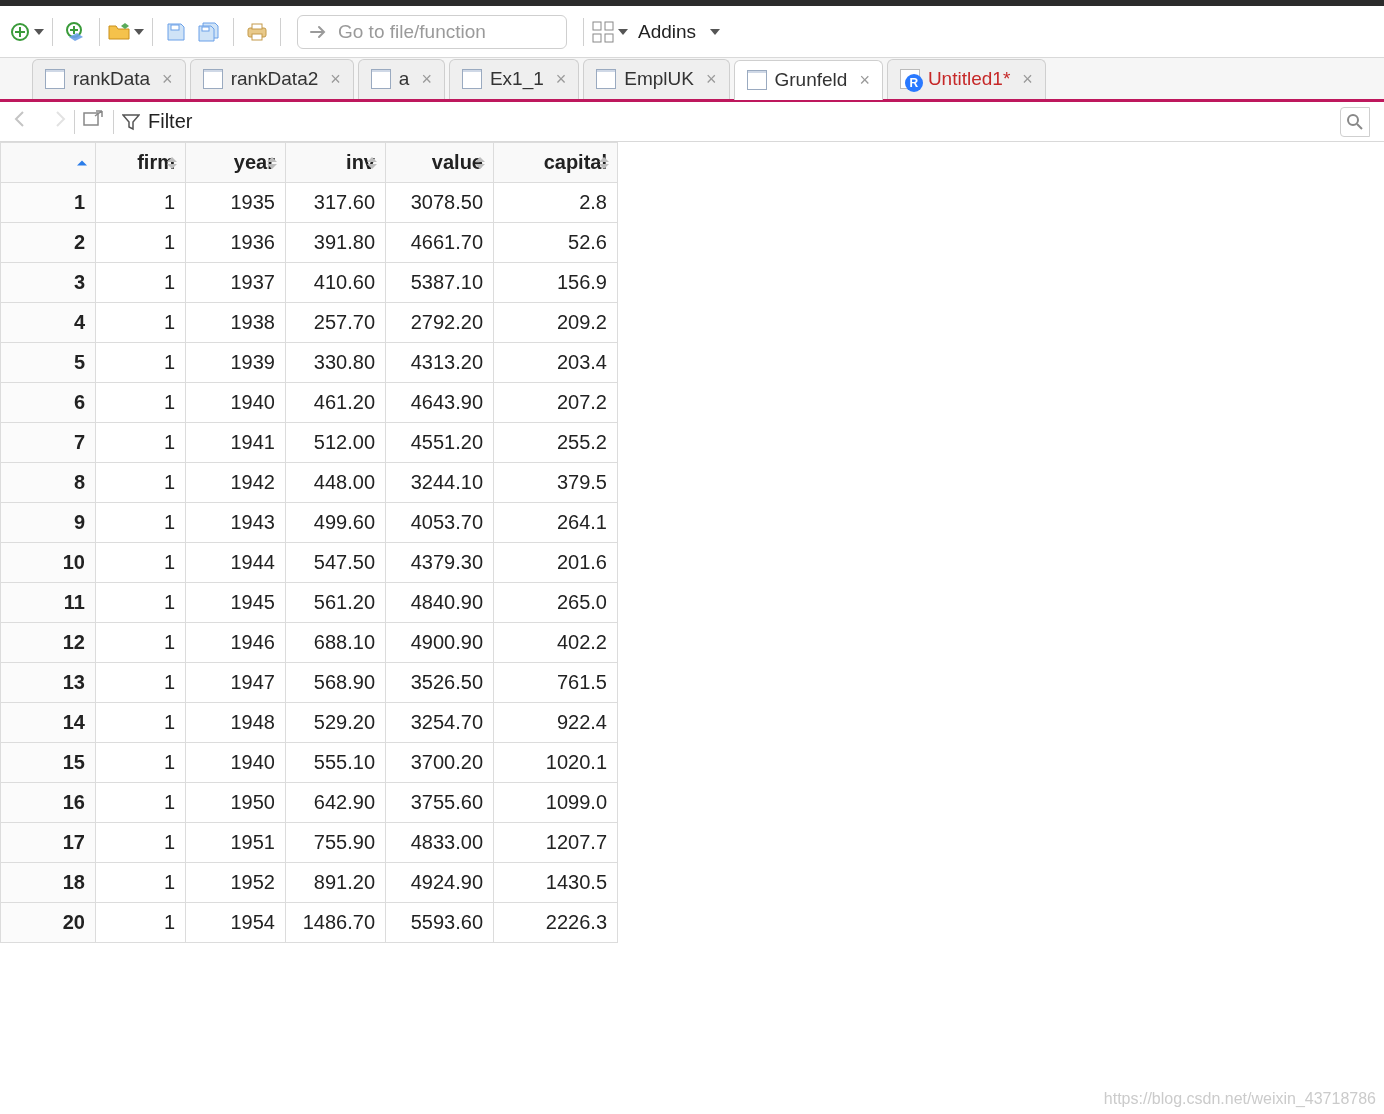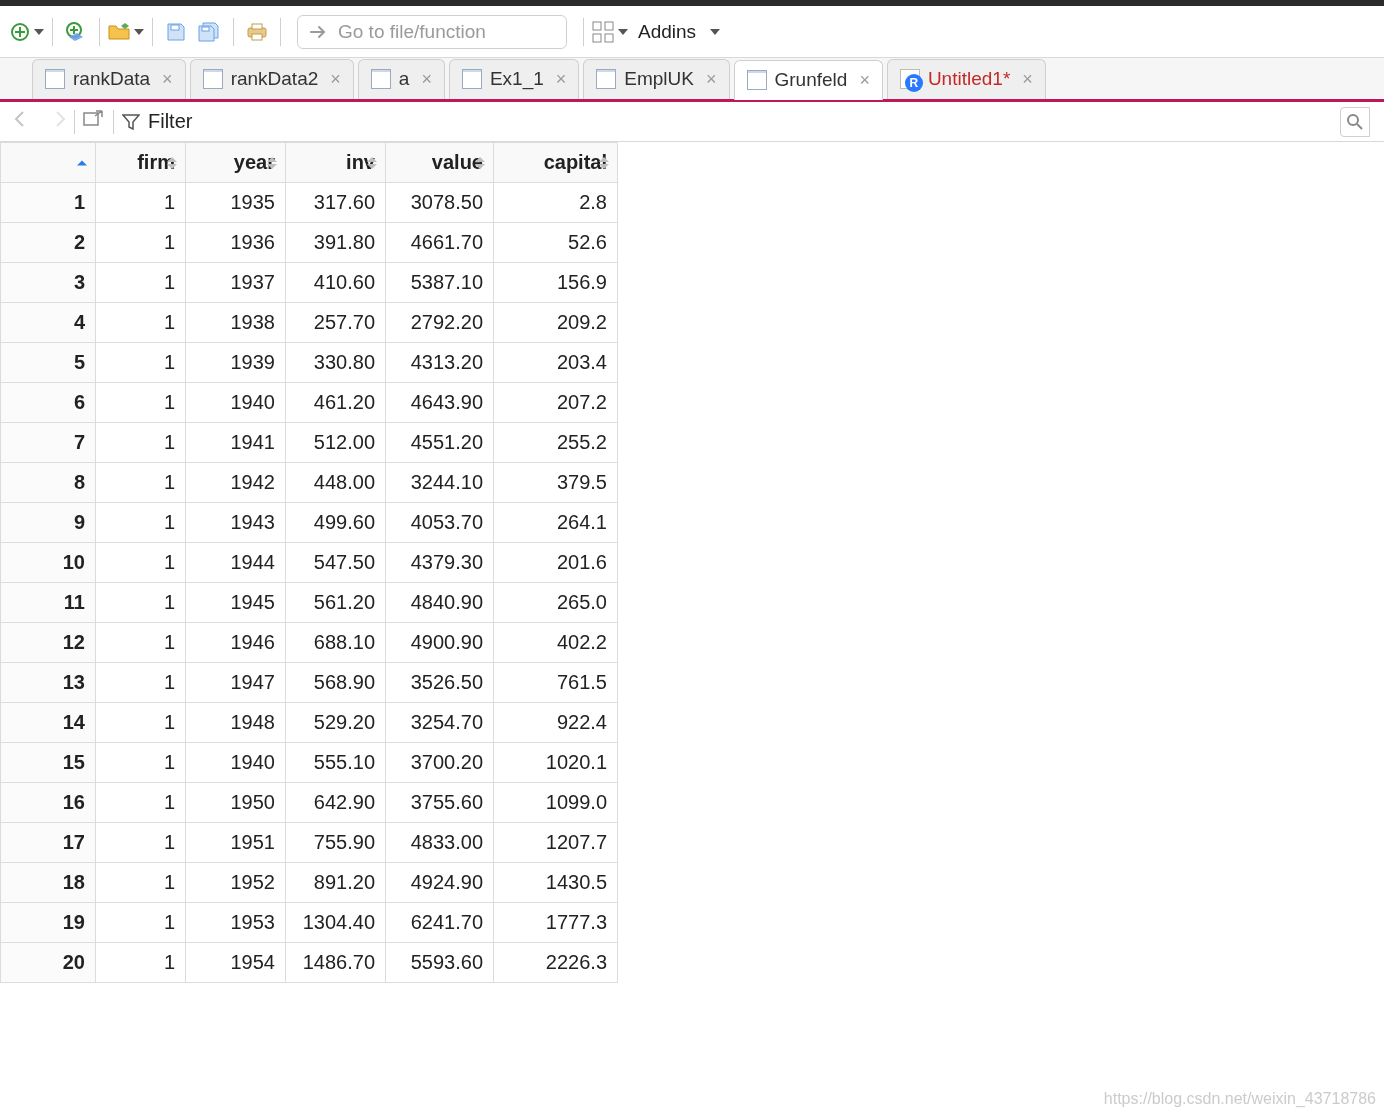--- a/index.html
+++ b/index.html
@@ -489,28 +489,20 @@
         </tr>
         <tr>
           <td class="rownum">18</td>
           <td>1</td>
           <td>1952</td>
           <td>891.20</td>
           <td>4924.90</td>
           <td>1430.5</td>
         </tr>
         <tr>
-          <td class="rownum">19</td>
-          <td>1</td>
-          <td>1953</td>
-          <td>1304.40</td>
-          <td>6241.70</td>
-          <td>1777.3</td>
-        </tr>
-        <tr>
           <td class="rownum">20</td>
           <td>1</td>
           <td>1954</td>
           <td>1486.70</td>
           <td>5593.60</td>
           <td>2226.3</td>
         </tr>
       </tbody>
   </table>
 </div>

